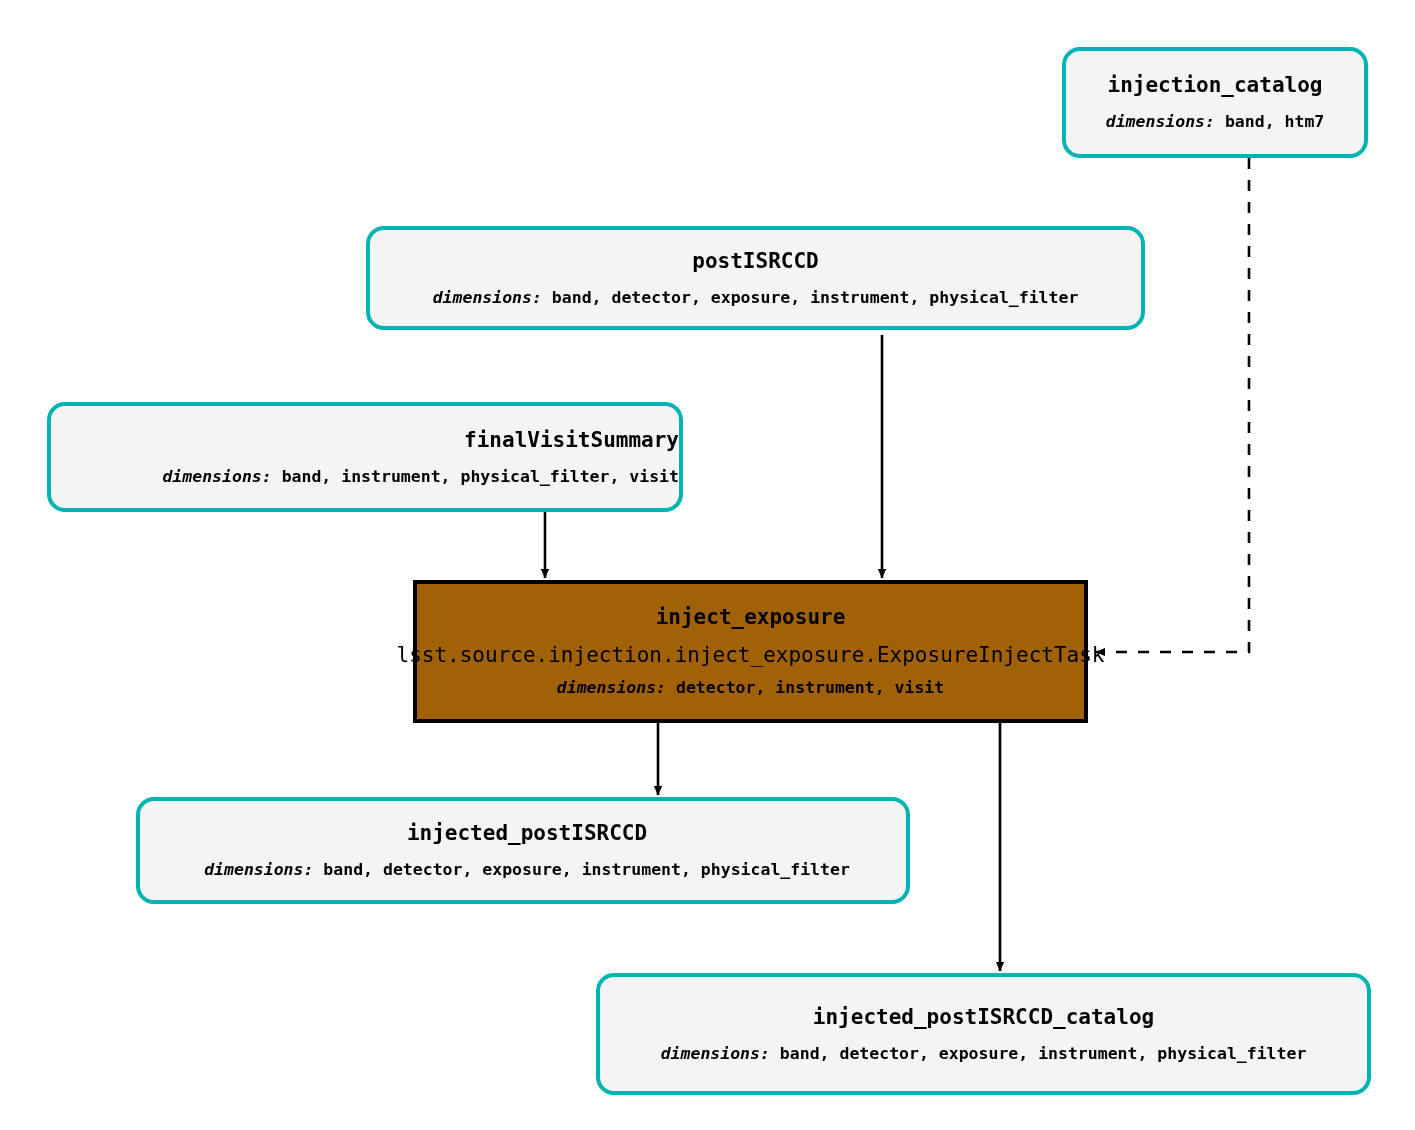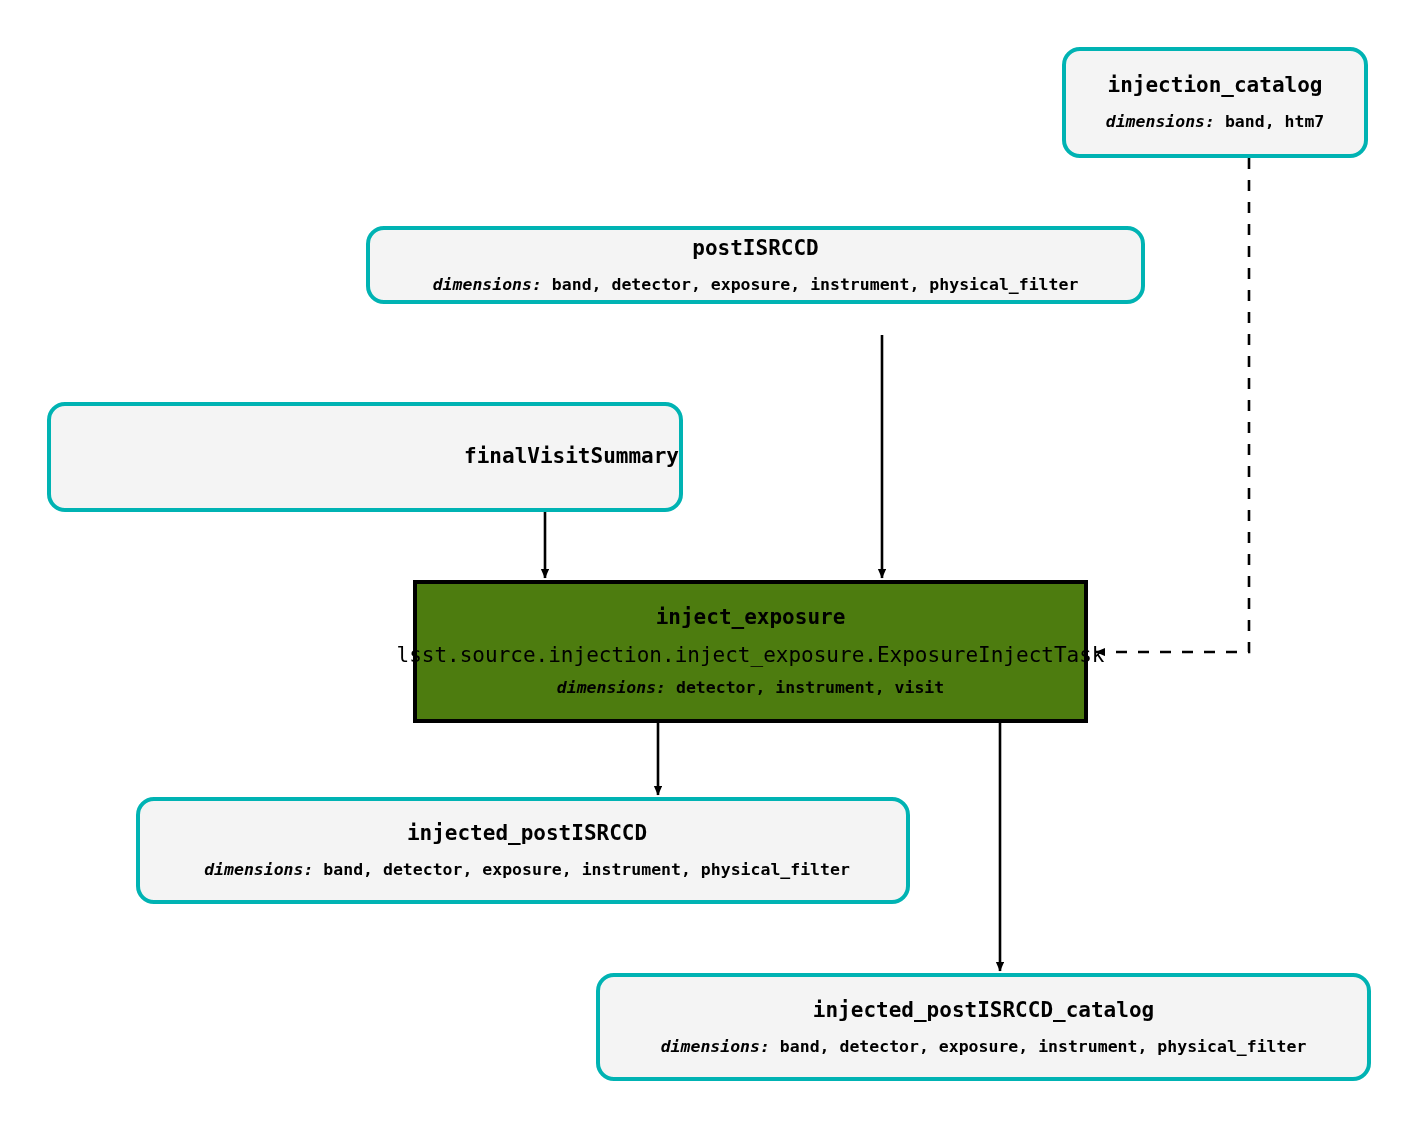--- a/index.html
+++ b/index.html
@@ -34,21 +34,21 @@
     background: #f4f4f4;
     z-index: 2;
   }
   .node.dataset {
     border: 4px solid #00b3b3;
     border-radius: 18px;
   }
   .node.task {
     border: 4px solid #000000;
     border-radius: 0;
-    background: #4d7c0f;
+    background: #a16207;
   }
   .node-title {
     font-family: "DejaVu Sans Mono", monospace;
     font-weight: bold;
     font-size: 21px;
     color: #000000;
     letter-spacing: 0px;
     line-height: 1.2;
     white-space: nowrap;
   }
@@ -108,38 +108,39 @@
     <g>
       <line x1="1000" y1="723" x2="1000" y2="971" stroke="#000000" stroke-width="2.6" marker-end="url(#arrowhead)"></line>
     </g>
   </svg>
 
   <div class="node dataset" style="left:1062px; top:47px; width:306px; height:111px;">
     <div class="node-title">injection_catalog</div>
     <div class="node-dims"><span class="dims-label">dimensions:</span><span> band, htm7</span></div>
   </div>
 
-  <div class="node dataset" style="left:366px; top:226px; width:779px; height:78px;">
+  <div class="node dataset" style="left:366px; top:226px; width:779px; height:104px;">
     <div class="node-title">postISRCCD</div>
     <div class="node-dims"><span class="dims-label">dimensions:</span><span> band, detector, exposure, instrument, physical_filter</span></div>
   </div>
 
   <div class="node dataset" style="left:47px; top:402px; width:636px; height:110px;align-items:flex-end;">
     <div class="node-title">finalVisitSummary</div>
+    <div class="node-dims"><span class="dims-label">dimensions:</span><span> band, instrument, physical_filter, visit</span></div>
   </div>
 
   <div class="node task" style="left:413px; top:580px; width:675px; height:143px;">
     <div class="node-title">inject_exposure</div>
     <div class="node-class">lsst.source.injection.inject_exposure.ExposureInjectTask</div>
     <div class="node-dims"><span class="dims-label">dimensions:</span><span> detector, instrument, visit</span></div>
   </div>
 
   <div class="node dataset" style="left:136px; top:797px; width:774px; height:107px;padding-left:8px;">
     <div class="node-title">injected_postISRCCD</div>
     <div class="node-dims"><span class="dims-label">dimensions:</span><span> band, detector, exposure, instrument, physical_filter</span></div>
   </div>
 
-  <div class="node dataset" style="left:596px; top:973px; width:775px; height:108px;">
+  <div class="node dataset" style="left:596px; top:973px; width:775px; height:122px;">
     <div class="node-title">injected_postISRCCD_catalog</div>
     <div class="node-dims"><span class="dims-label">dimensions:</span><span> band, detector, exposure, instrument, physical_filter</span></div>
   </div>
 
 </div>
 
 </body></html>

